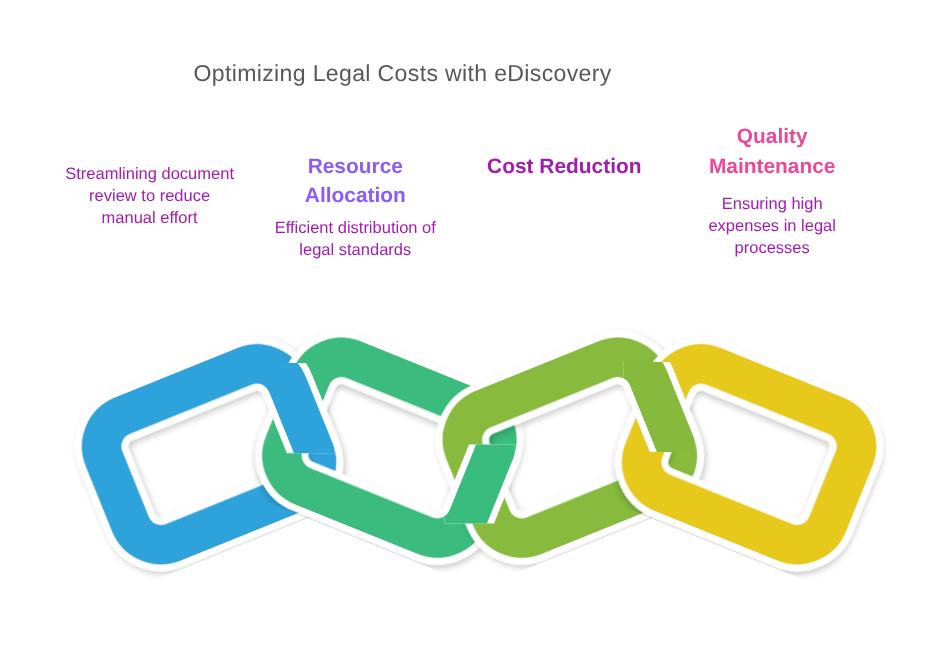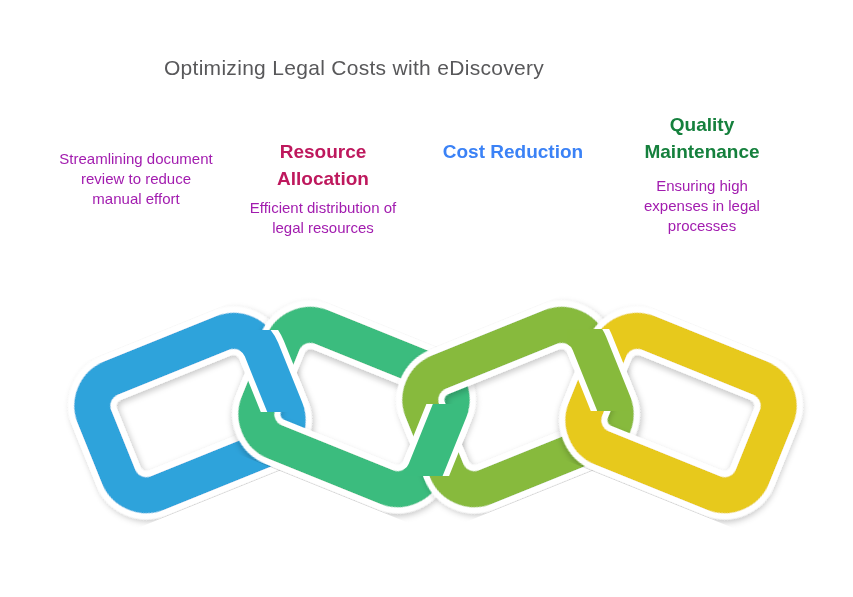--- a/index.html
+++ b/index.html
@@ -1,21 +1,21 @@
 <!DOCTYPE html>
 <html><head>
 <meta charset="utf-8">
 <style>
   html,body{margin:0;padding:0}
   body{
     width:853px;height:597px;background:#ffffff;position:relative;overflow:hidden;
     font-family:"Liberation Sans","DejaVu Sans",sans-serif;
   }
   .page-title{
-    position:absolute;top:56px;left:0;width:708px;text-align:center;
+    position:absolute;top:56px;left:12px;width:708px;text-align:center;
     font-size:21px;font-weight:500;color:#58585a;letter-spacing:.3px;
   }
   .column{position:absolute;width:186px;text-align:center}
   .col-1{left:43px;top:138px}
   .col-2{left:230px;top:138px}
   .col-3{left:420px;top:138px}
   .col-4{left:609px;top:111px}
   .heading{font-size:19px;font-weight:700;line-height:27px}
   .heading-inner{display:inline-block;max-width:186px}
   .col-2 .heading-inner,.col-4 .heading-inner{max-width:140px}
@@ -81,29 +81,29 @@
   </svg>
 
 <div class="page-title">Optimizing Legal Costs with eDiscovery</div>
 
 <div class="column col-1">
   <div class="desc">Streamlining document review to reduce manual effort</div>
 </div>
 
 <div class="column col-2">
   <div class="heading">
-    <span class="heading-inner" style="color: #be185d;">Resource Allocation</span>
+    <span class="heading-inner" style="color: #8b5cf6;">Resource Allocation</span>
   </div>
-  <div class="desc">Efficient distribution of legal resources</div>
+  <div class="desc">Efficient distribution of legal standards</div>
 </div>
 
 <div class="column col-3">
   <div class="heading">
-    <span class="heading-inner" style="color: #3b82f6;">Cost Reduction</span>
+    <span class="heading-inner" style="color: #a21caf;">Cost Reduction</span>
   </div>
 </div>
 
 <div class="column col-4">
   <div class="heading">
-    <span class="heading-inner" style="color: #15803d;">Quality Maintenance</span>
+    <span class="heading-inner" style="color: #ec4899;">Quality Maintenance</span>
   </div>
   <div class="desc">Ensuring high expenses in legal processes</div>
 </div>
 
 </body></html>

